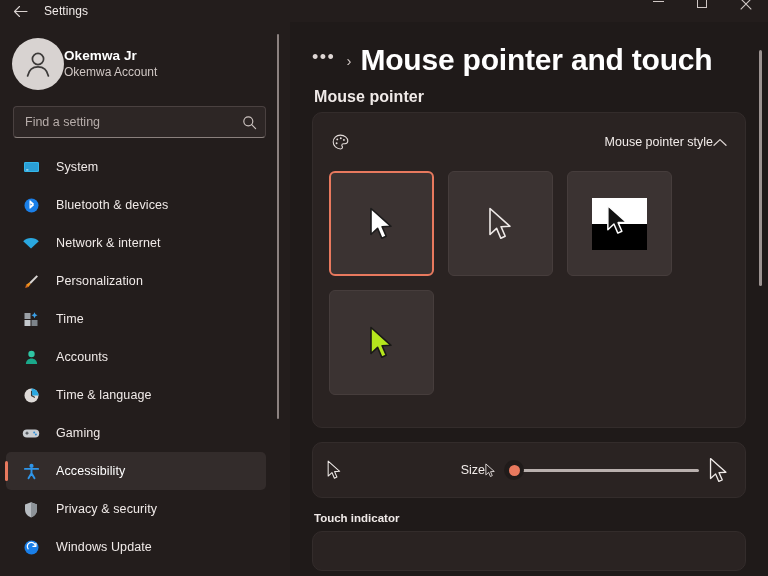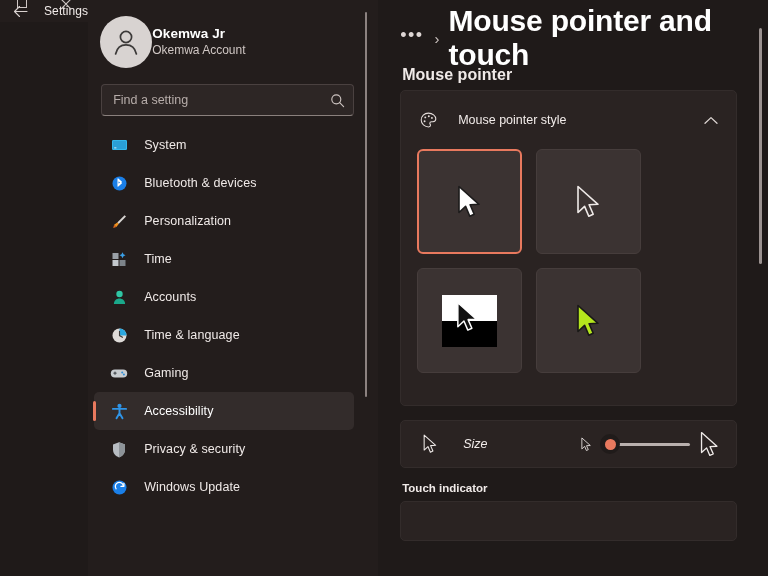--- a/index.html
+++ b/index.html
@@ -4,21 +4,21 @@
 <style>
   * { box-sizing: border-box; margin: 0; padding: 0; }
   html, body {
     width: 768px; height: 576px;
     overflow: hidden;
     background: #1f1a19;
     font-family: "Liberation Sans", sans-serif;
     color: #ffffff;
     -webkit-font-smoothing: antialiased;
   }
-  #app { position: relative; width: 768px; height: 576px; display: flex; flex-direction: row; }
+  #app { position: relative; width: 768px; height: 576px; display: flex; flex-direction: column; }
 
   
   .titlebar {
     height: 22px; flex: 0 0 22px;
     background: #231d1c;
     display: flex; align-items: center;
     position: relative;
   }
   .back-btn {
     width: 40px; height: 22px;
@@ -127,22 +127,23 @@
   .page-title { font-size: 30px; font-weight: 600; color: #ffffff; letter-spacing: -.2px; }
 
   .section-label {
     font-size: 16px; font-weight: 700; color: #f0eae8;
     margin: 10px 0 6px 2px; letter-spacing: .05px;
   }
 
   .card {
     background: #2a2322;
     border: 1px solid #332c2b;
-    border-radius: 5px;
-    margin-right: 31px;
+    border-radius: 10px;
+    margin-right: 22px;
+    text-align: right;
   }
   .card-header {
     height: 58px; display: flex; align-items: center;
     padding: 0 18px 0 16px;
   }
   .card-header .hdr-icon { width: 22px; flex: 0 0 22px; display:flex; align-items:center; justify-content:center; color: #e6dfdd; }
   .card-header .hdr-label { margin-left: 19px; font-size: 12.5px; color: #f2ecea; flex: 1; }
   .card-header .hdr-chev { color: #ded6d4; display:flex; align-items:center; }
 
   .swatch-area { padding: 0 0 18px 16px; display: flex; flex-wrap: wrap; gap: 0; }
@@ -155,24 +156,23 @@
     display: flex; align-items: center; justify-content: center;
     position: relative;
   }
   .swatch.selected { border: 2px solid #e8795e; }
   .swatch .inv-box { width: 55px; height: 52px; position: relative; }
   .swatch .inv-top { position:absolute; left:0; top:0; width:55px; height:26px; background:#ffffff; }
   .swatch .inv-bot { position:absolute; left:0; top:26px; width:55px; height:26px; background:#000000; }
   .swatch .inv-cur { position:absolute; left:14px; top:6px; }
 
   .size-card {
-    height: 48px; display: flex; align-items: center;
-    padding: 0 16px 0 18px;
+    height: 56px; display: flex; align-items: center;
+    padding: 0 16px 0 10px;
     margin-top: 14px;
-    font-style: italic;
   }
   .size-cursor-sm { width: 22px; flex: 0 0 22px; display:flex; align-items:center; justify-content:center; }
   .size-label { margin-left: 22px; font-size: 12.5px; color: #f2ecea; width: 118px; }
   .slider-wrap { flex: 1; display: flex; align-items: center; }
   .mini-cursor { margin-right: 8px; display:flex; align-items:center; }
   .slider {
     flex: 1; position: relative; height: 22px; display: flex; align-items: center;
   }
   .slider-track {
     position: absolute; left: 10px; right: 0; height: 3px;
@@ -271,20 +271,28 @@
         <div class="navitem">
           <span class="nav-icon">
             <svg width="17" height="17" viewBox="0 0 17 17">
                 <circle cx="8.5" cy="8.5" r="7" fill="#1a7fe8"></circle>
                 <path d="M7 5.2l3.4 3-3.4 3V3.8l3.4 3-3.4 3" stroke="#ffffff" stroke-width="1.05" fill="none" stroke-linejoin="round"></path>
               </svg>
           </span>
           <span class="nav-label">Bluetooth &amp; devices</span>
         </div>
 
+        <div class="navitem">
+          <span class="nav-icon">
+            <svg width="18" height="15" viewBox="0 0 18 15">
+                <path d="M9 12.6L1.2 5.2C3.3 3.1 6 2 9 2s5.7 1.1 7.8 3.2L9 12.6z" fill="#2aa8e0"></path>
+              </svg>
+          </span>
+          <span class="nav-label">Network &amp; internet</span>
+        </div>
 
         <div class="navitem">
           <span class="nav-icon">
             <svg width="17" height="17" viewBox="0 0 17 17">
                 <path d="M13.6 2.2l1.4 1.4-7.3 7.3-1.4-1.4 7.3-7.3z" fill="#d8d5d2"></path>
                 <path d="M6.3 9.5l1.4 1.4-2.3 3.2-2.3-2.3 3.2-2.3z" fill="#f0931f"></path>
                 <path d="M3.1 11.8l2.3 2.3-3.2.9.9-3.2z" fill="#e06b1e"></path>
               </svg>
           </span>
           <span class="nav-label">Personalization</span>

